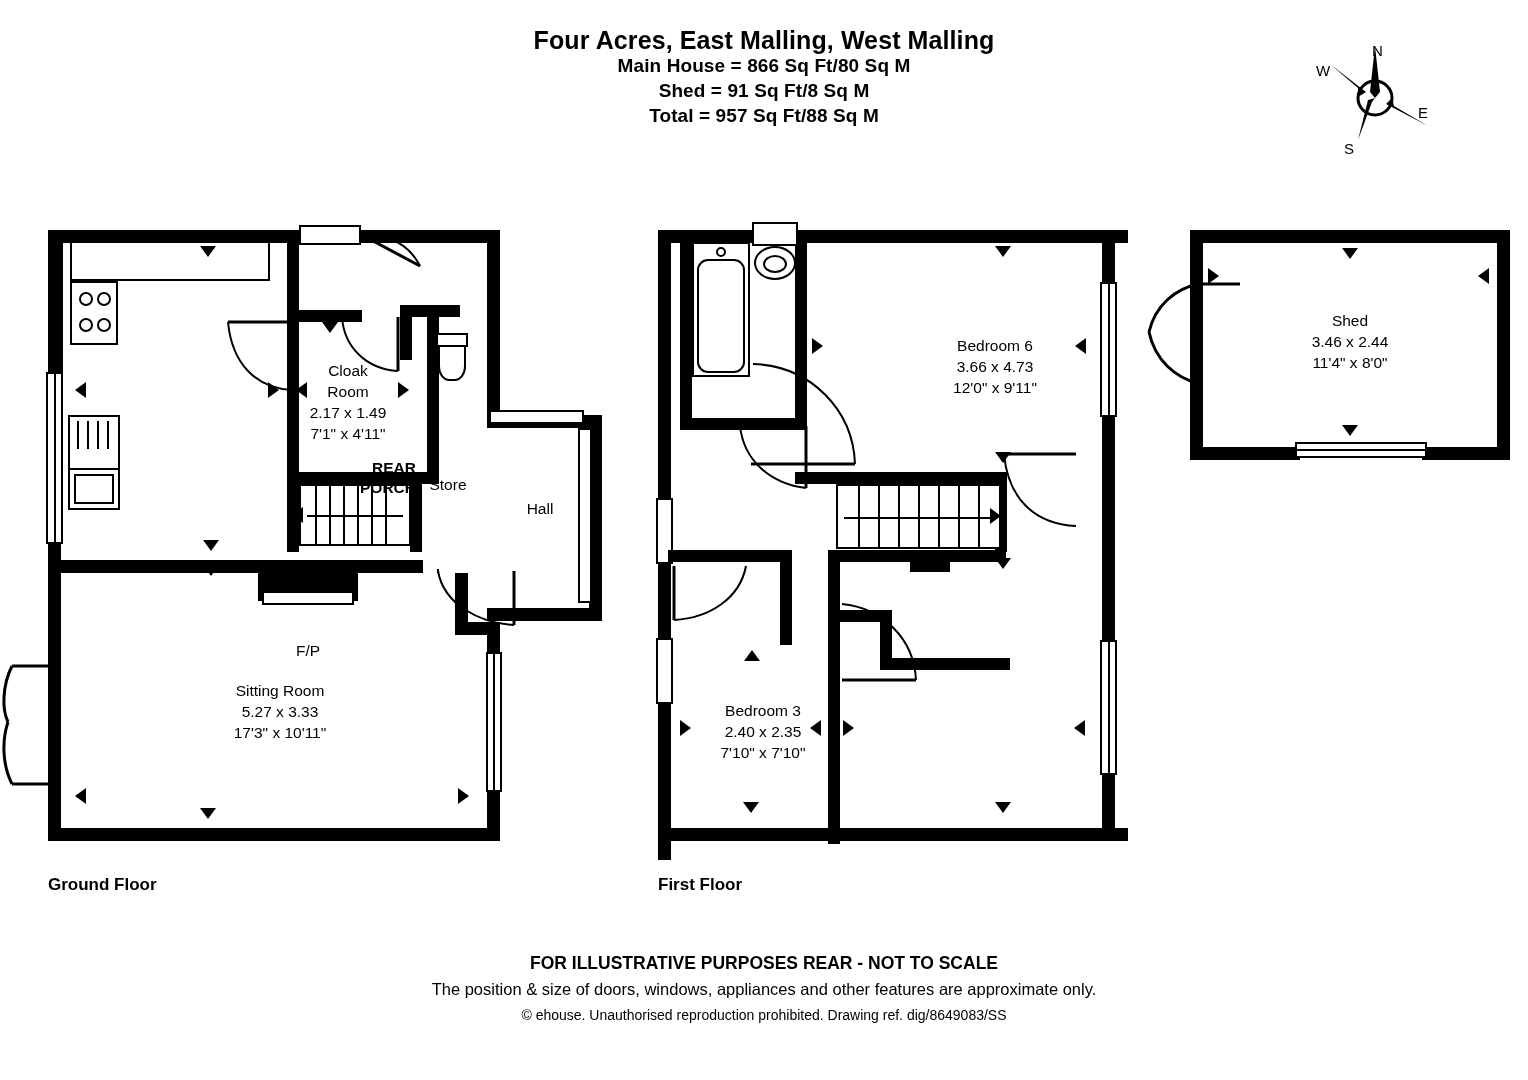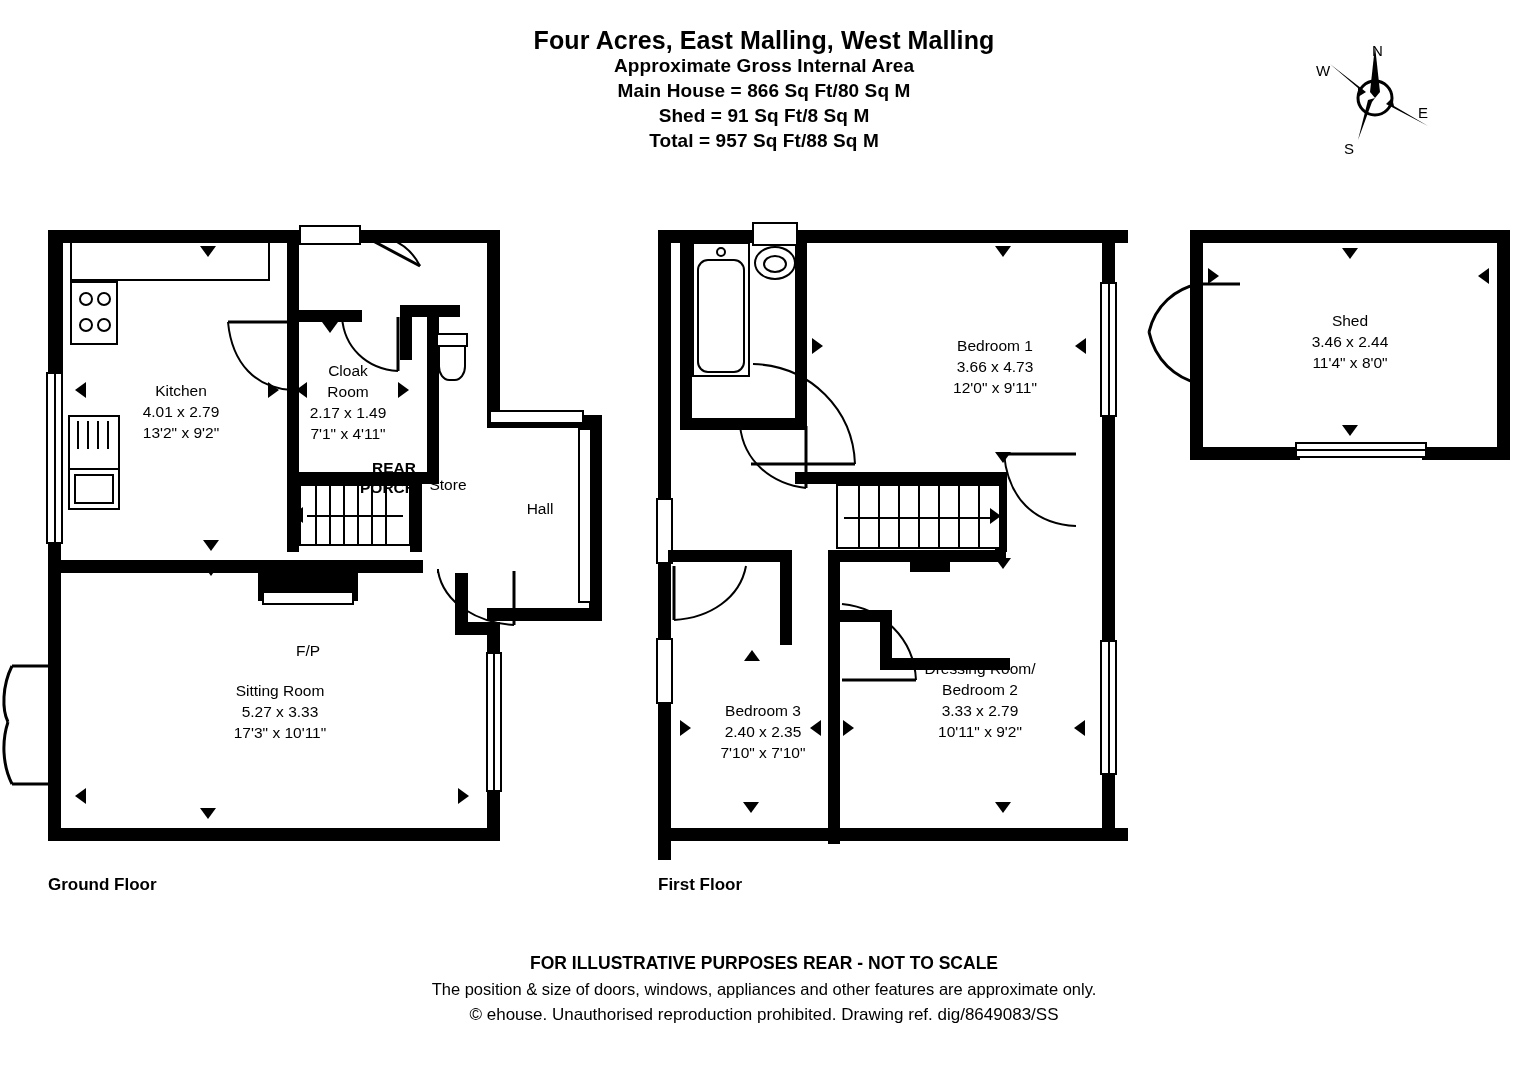--- a/index.html
+++ b/index.html
@@ -90,28 +90,27 @@
   .stairs .axis { position: absolute; left: 6px; right: 6px; height: 2px; background: #000; top: 50%; }
 
   
   .fixture { position: absolute; border: 2px solid #000; box-sizing: border-box; background: #fff; }
   .fixture.round { border-radius: 50%; }
 
   
   #footer { left: 0; top: 950px; width: 1528px; text-align: center; }
   #footer .f1 { font-weight: bold; font-size: 17.5px; line-height: 26px; }
   #footer .f2 { font-size: 16.5px; line-height: 26px; }
-  #footer .f3 { font-size: 17px; line-height: 26px; }
+  #footer .f3 { font-size: 14px; line-height: 26px; }
 </style>
 </head>
 <body>
 
 <div id="header" class="abs">
   <div class="line title">Four Acres, East Malling, West Malling</div>
-  <div class="line">Approximate Gross Internal Area</div>
   <div class="line">Main House = 866 Sq Ft/80 Sq M</div>
   <div class="line">Shed = 91 Sq Ft/8 Sq M</div>
   <div class="line">Total = 957 Sq Ft/88 Sq M</div>
 </div>
 
 <div id="compass" class="abs">
   <svg width="130" height="125" viewBox="0 0 130 125">
     <circle cx="65" cy="58" r="17" fill="#fff" stroke="#000" stroke-width="3"></circle>
 
     <polygon points="65,6 70,52 65,58 60,52" fill="#000"></polygon>
@@ -255,25 +254,20 @@
   <div class="tri tri-l" style="left:75px; top:578px;"></div>
   <div class="tri tri-r" style="left:458px; top:578px;"></div>
   <div class="tri tri-d" style="left:200px; top:598px;"></div>
 
   <div class="small-label" style="left:296px; top:248px; width:120px;">
     <span>REAR</span><br>
     <span>PORCH</span>
   </div>
   <div class="room-label" style="left:398px; top:264px; width:100px; font-weight:normal;">Store</div>
 
-  <div class="room-label" style="left:86px; top:170px; width:190px;">
-    <span class="nm">Kitchen</span>
-    <span class="nm">4.01 x 2.79</span>
-    <span class="nm">13'2" x 9'2"</span>
-  </div>
 
   <div class="room-label" style="left:278px; top:150px; width:140px;">
     <span class="nm">Cloak</span>
     <span class="nm">Room</span>
     <span class="nm">2.17 x 1.49</span>
     <span class="nm">7'1" x 4'11"</span>
   </div>
 
   <div class="room-label" style="left:490px; top:288px; width:100px; font-weight:normal;text-align:center;">Hall</div>
 
@@ -378,37 +372,31 @@
   <div class="tri tri-d" style="left:355px; top:348px;"></div>
   <div class="tri tri-u" style="left:104px; top:440px;"></div>
   <div class="tri tri-r" style="left:40px; top:510px;"></div>
   <div class="tri tri-l" style="left:170px; top:510px;"></div>
   <div class="tri tri-r" style="left:203px; top:510px;"></div>
   <div class="tri tri-l" style="left:434px; top:510px;"></div>
   <div class="tri tri-d" style="left:103px; top:592px;"></div>
   <div class="tri tri-d" style="left:355px; top:592px;"></div>
 
   <div class="room-label" style="left:255px; top:125px; width:200px;">
-    <span class="nm">Bedroom 1</span>
+    <span class="nm">Bedroom 6</span>
     <span class="nm">3.66 x 4.73</span>
     <span class="nm">12'0" x 9'11"</span>
   </div>
 
   <div class="room-label" style="left:28px; top:490px; width:190px;">
     <span class="nm">Bedroom 3</span>
     <span class="nm">2.40 x 2.35</span>
     <span class="nm">7'10" x 7'10"</span>
   </div>
 
-  <div class="room-label" style="left:235px; top:448px; width:210px;">
-    <span class="nm">Dressing Room/</span>
-    <span class="nm">Bedroom 2</span>
-    <span class="nm">3.33 x 2.79</span>
-    <span class="nm">10'11" x 9'2"</span>
-  </div>
 
   <div class="floor-title" style="left:18px; top:665px;">First Floor</div>
 </div>
 
 <div class="abs" id="shed-plan" style="left:1160px; top:210px; width:360px; height:280px;">
   <div class="wall" style="left:30px; top:20px; width:320px; height:13px;"></div>
   <div class="wall" style="left:30px; top:20px; width:13px; height:230px;"></div>
   <div class="wall" style="left:337px; top:20px; width:13px; height:230px;"></div>
   <div class="wall" style="left:30px; top:237px; width:110px; height:13px;"></div>
   <div class="wall" style="left:262px; top:237px; width:88px; height:13px;"></div>

